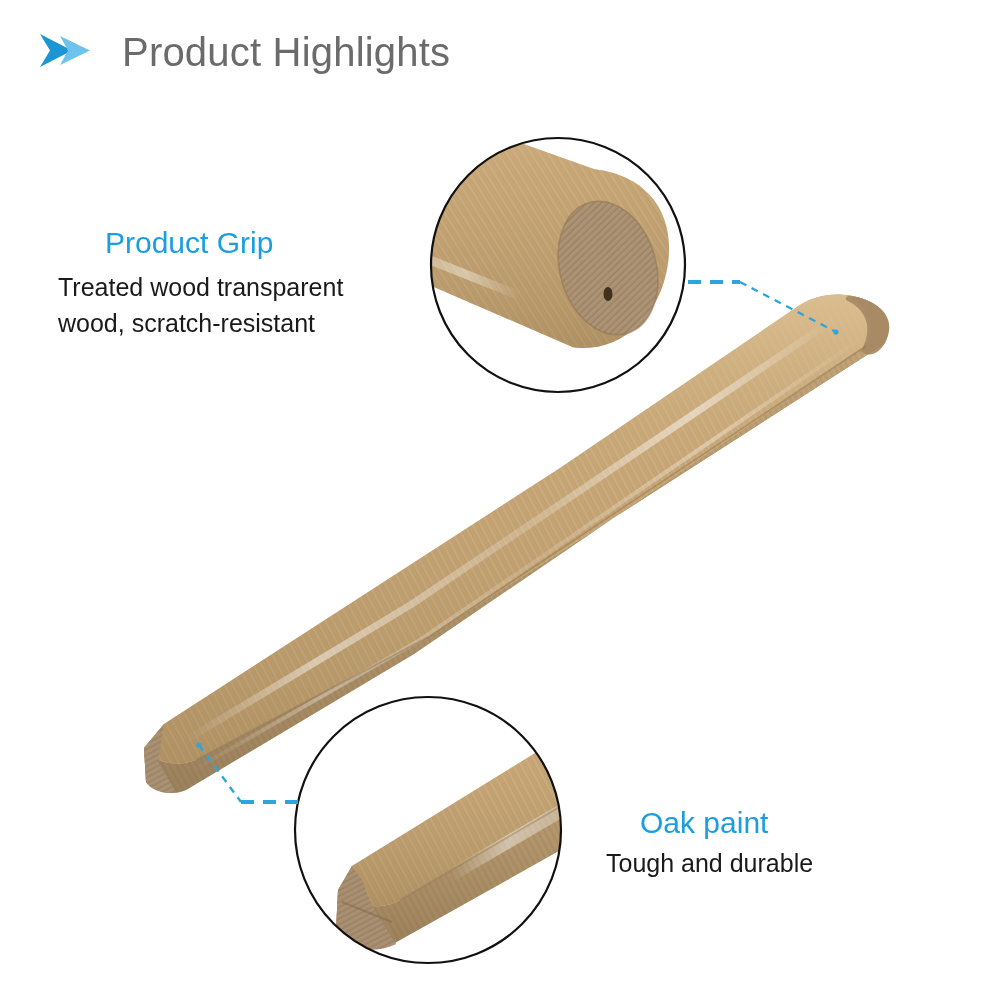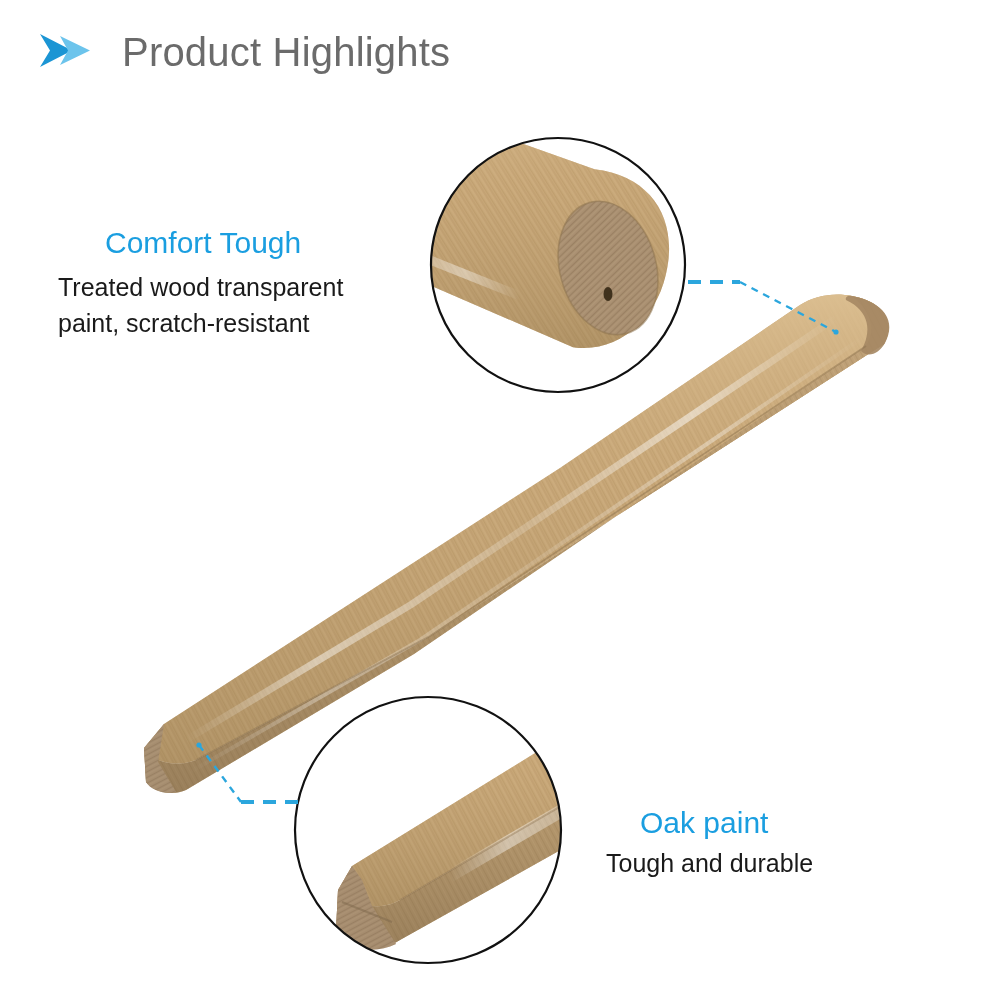--- a/index.html
+++ b/index.html
@@ -232,23 +232,23 @@
 
   <div id="header">
     <svg id="arrow-icon" viewBox="0 0 62 42">
       <path d="M2,4 L34,20.5 L2,37 L12,20.5 Z" fill="#1b95d4"></path>
       <path d="M22,6 L52,20.5 L22,35 L30,20.5 Z" fill="#6cc4ec"></path>
     </svg>
     <div id="page-title">Product Highlights</div>
   </div>
 
   <div id="callout-grip">
-    <div class="callout-head" style="color:#1a9ee0">Comfort Tough</div>
+    <div class="callout-head" style="color:#1a9ee0">Product Grip</div>
     <div class="callout-body">Treated wood transparent</div>
-    <div class="callout-body">paint, scratch-resistant</div>
+    <div class="callout-body">wood, scratch-resistant</div>
   </div>
 
   <div id="callout-oak">
     <div class="callout-head" style="color:#1a9ee0">Oak paint</div>
     <div class="callout-body">Tough and durable</div>
   </div>
 
 </div>
 
 </body></html>

